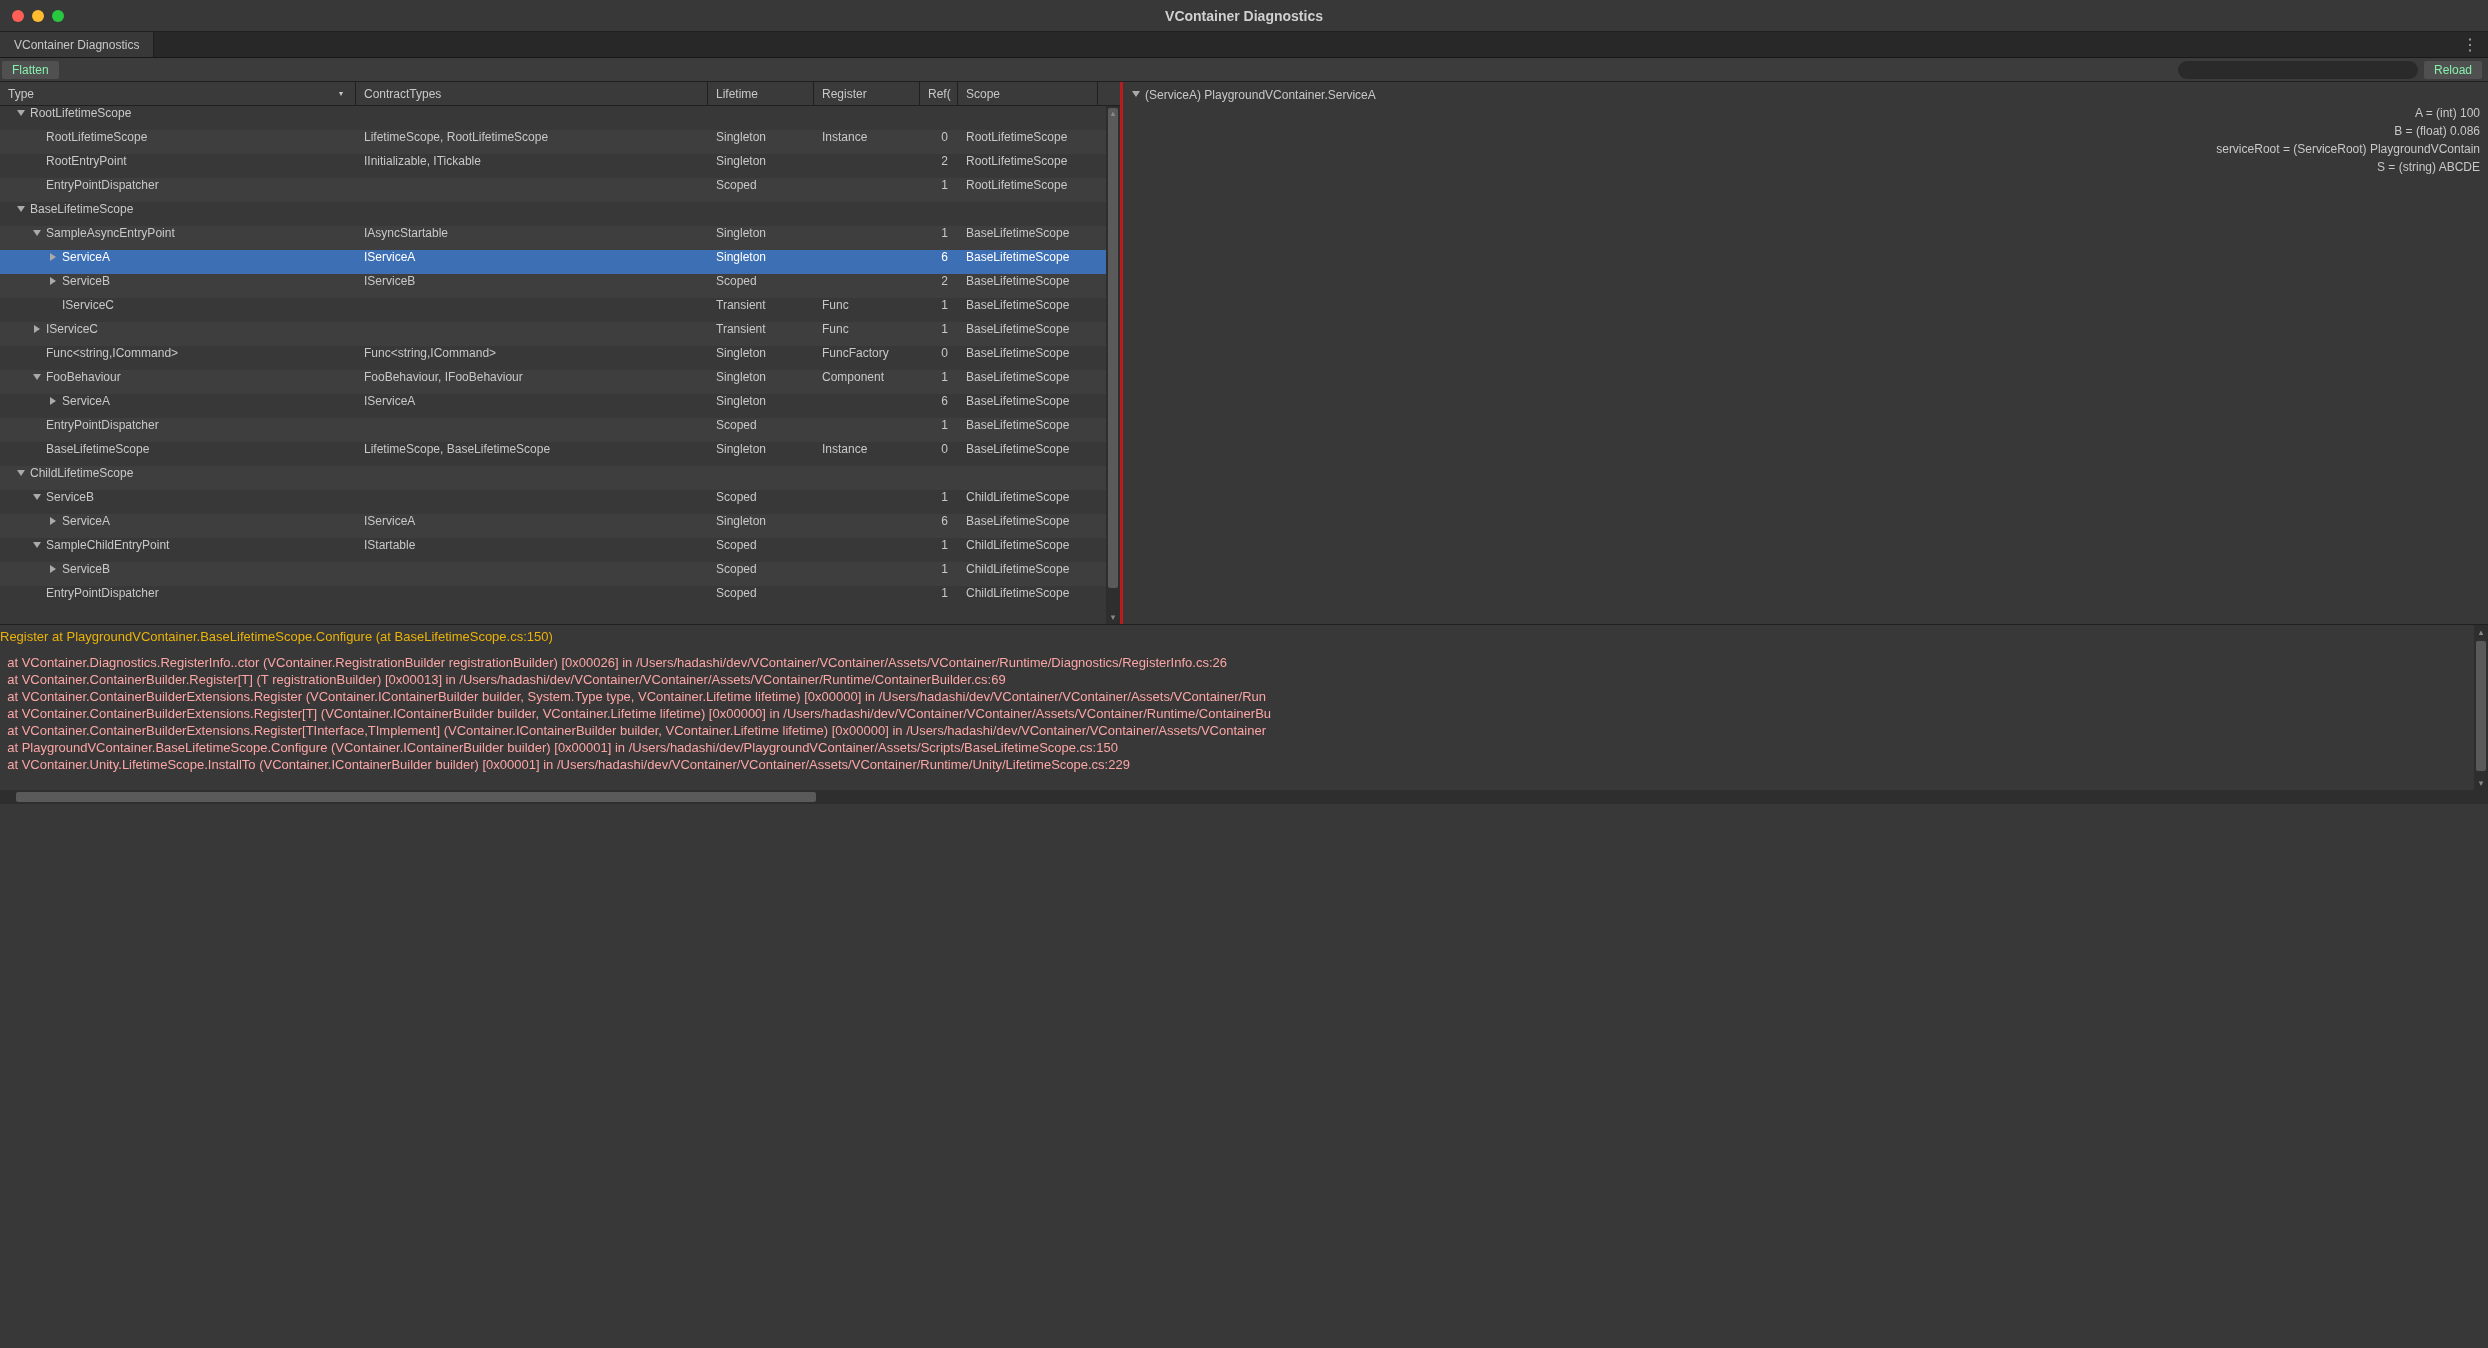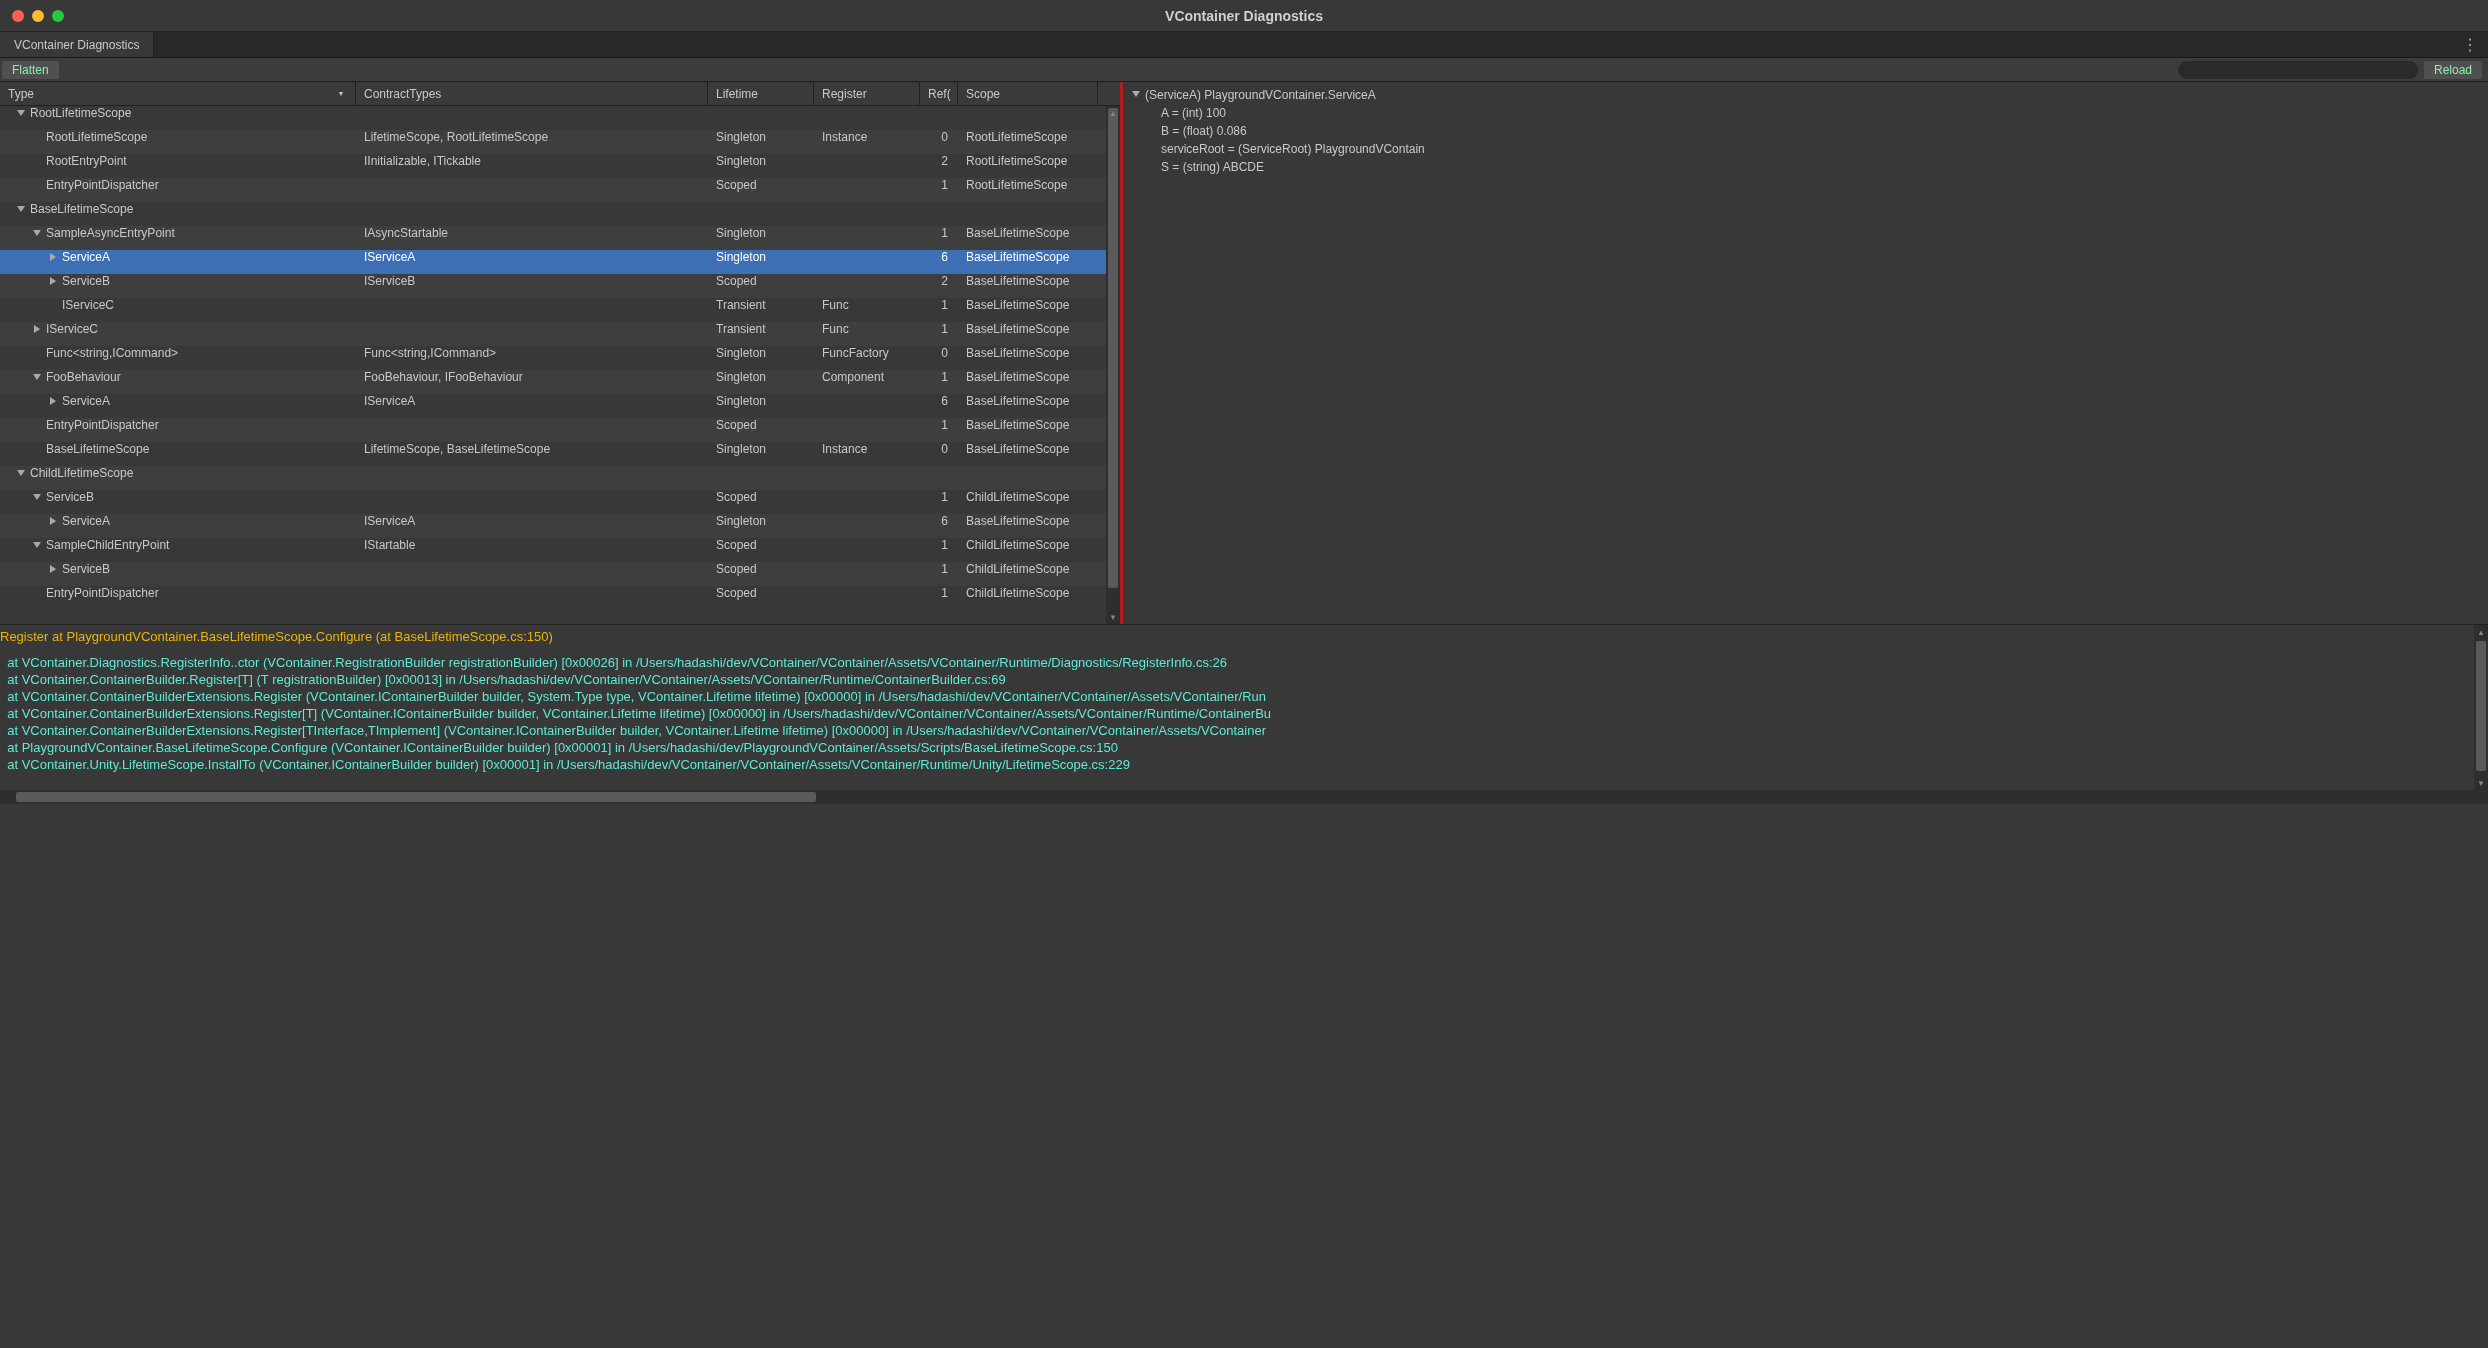--- a/index.html
+++ b/index.html
@@ -227,38 +227,38 @@
       padding: 2px 0;
     }
     .inspector-foldout {
       width: 14px;
       flex-shrink: 0;
     }
     .inspector-text {
       white-space: pre;
       overflow: hidden;
     }
-    .inspector-indent { padding-left: 30px; }
+    .inspector-indent { padding-left: 30px; justify-content: flex-end; }
     .bottom-panel {
       border-top: 1px solid #202020;
       background: #383838;
       padding: 2px 0 0 0;
       height: 180px;
       overflow: hidden;
       position: relative;
     }
     .register-link {
       color: #eab308;
       font-size: 13px;
       padding: 2px 0 10px 0;
       display: block;
       cursor: pointer;
     }
     .stack-trace {
-      color: #5eead4;
+      color: #fca5a5;
       font-size: 13px;
       line-height: 17px;
       white-space: pre;
       overflow: hidden;
     }
     .bottom-scroll-v {
       position: absolute;
       right: 0;
       top: 0;
       bottom: 14px;

